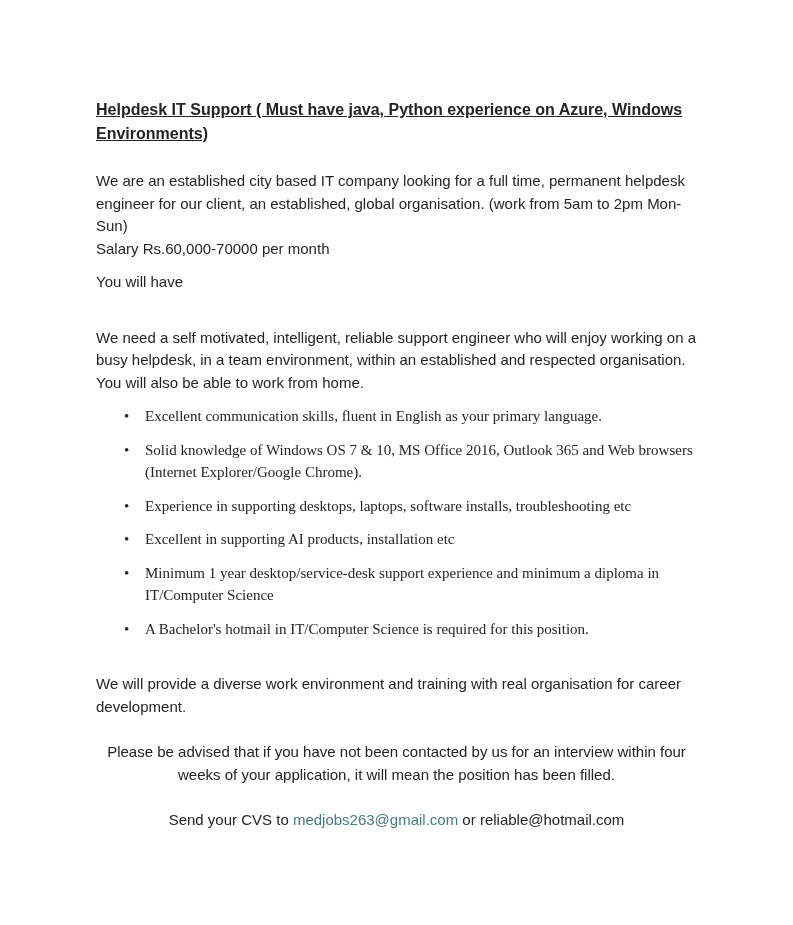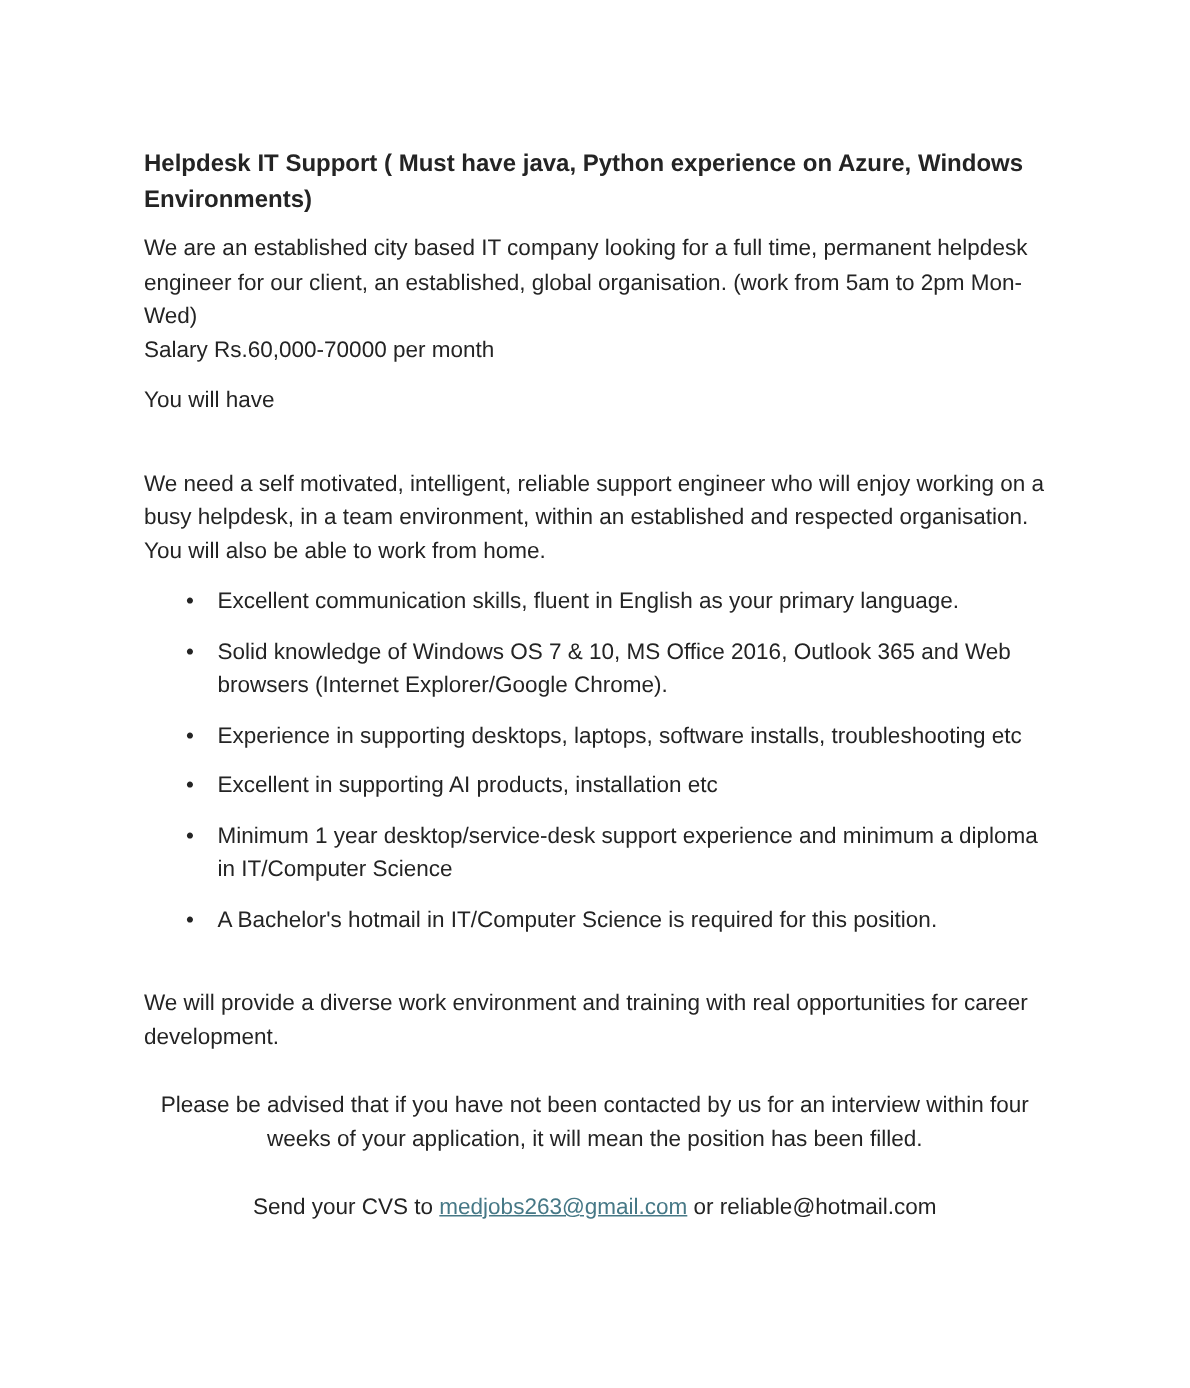--- a/index.html
+++ b/index.html
@@ -20,73 +20,74 @@
     font-family: "Liberation Sans", "DejaVu Sans", sans-serif;
     font-size: 15px;
     line-height: 22.5px;
     color: #242424;
     background: #ffffff;
   }
   .doc-title {
     font-size: 16px;
     line-height: 24px;
     font-weight: 700;
-    margin: 0 0 9px 0;
+    margin: 0 0 24px 0;
+    text-decoration: underline;
   }
   .para {
     margin: 0 0 11px 0;
   }
   .gap-lg { margin-top: 33px; }
   .gap-md { margin-top: 23px; text-align: center; }
   ul.req-list {
     list-style: none;
     margin: 0 0 11px 0;
     padding: 0 0 0 49px;
+    font-family: Liberation Serif, serif;
   }
   li.req-item {
     position: relative;
     margin: 0 0 11px 0;
   }
   li.req-item::before {
     content: "\2022";
     position: absolute;
     left: -21px;
     top: 0;
     color: #242424;
   }
   a.email-link {
     color: #467886;
-    text-decoration: underline;
     cursor: pointer;
   }
 </style>
 </head>
 <body>
 
 <div class="page">
 
   <h1 class="doc-title">Helpdesk IT Support ( Must have java, Python experience on Azure, Windows Environments)</h1>
 
   <div class="para">
-    <div>We are an established city based IT company looking for a full time, permanent helpdesk engineer for our client, an established, global organisation. (work from 5am to 2pm Mon-Wed)</div>
+    <div>We are an established city based IT company looking for a full time, permanent helpdesk engineer for our client, an established, global organisation. (work from 5am to 2pm Mon-Sun)</div>
     <div>Salary Rs.60,000-70000 per month</div>
   </div>
 
   <p class="para">You will have</p>
 
   <p class="para gap-lg">We need a self motivated, intelligent, reliable support engineer who will enjoy working on a busy helpdesk, in a team environment, within an established and respected organisation. You will also be able to work from home.</p>
 
   <ul class="req-list">
     <li class="req-item">Excellent communication skills, fluent in English as your primary language.</li>
     <li class="req-item">Solid knowledge of Windows OS 7 &amp; 10, MS Office 2016, Outlook 365 and Web browsers (Internet Explorer/Google Chrome).</li>
     <li class="req-item">Experience in supporting desktops, laptops, software installs, troubleshooting etc</li>
     <li class="req-item">Excellent in supporting AI products, installation etc</li>
     <li class="req-item">Minimum 1 year desktop/service-desk support experience and minimum a diploma in IT/Computer Science</li>
     <li class="req-item">A Bachelor's hotmail in IT/Computer Science is required for this position.</li>
   </ul>
 
-  <p class="para gap-lg">We will provide a diverse work environment and training with real opportunities for career development.</p>
+  <p class="para gap-lg">We will provide a diverse work environment and training with real organisation for career development.</p>
 
   <p class="para gap-md">Please be advised that if you have not been contacted by us for an interview within four weeks of your application, it will mean the position has been filled.</p>
 
   <p class="para gap-md"><span>Send your CVS to </span><a class="email-link">medjobs263@gmail.com</a><span> or </span><span>reliable@hotmail.com</span></p>
 
 </div>
 
 </body></html>

